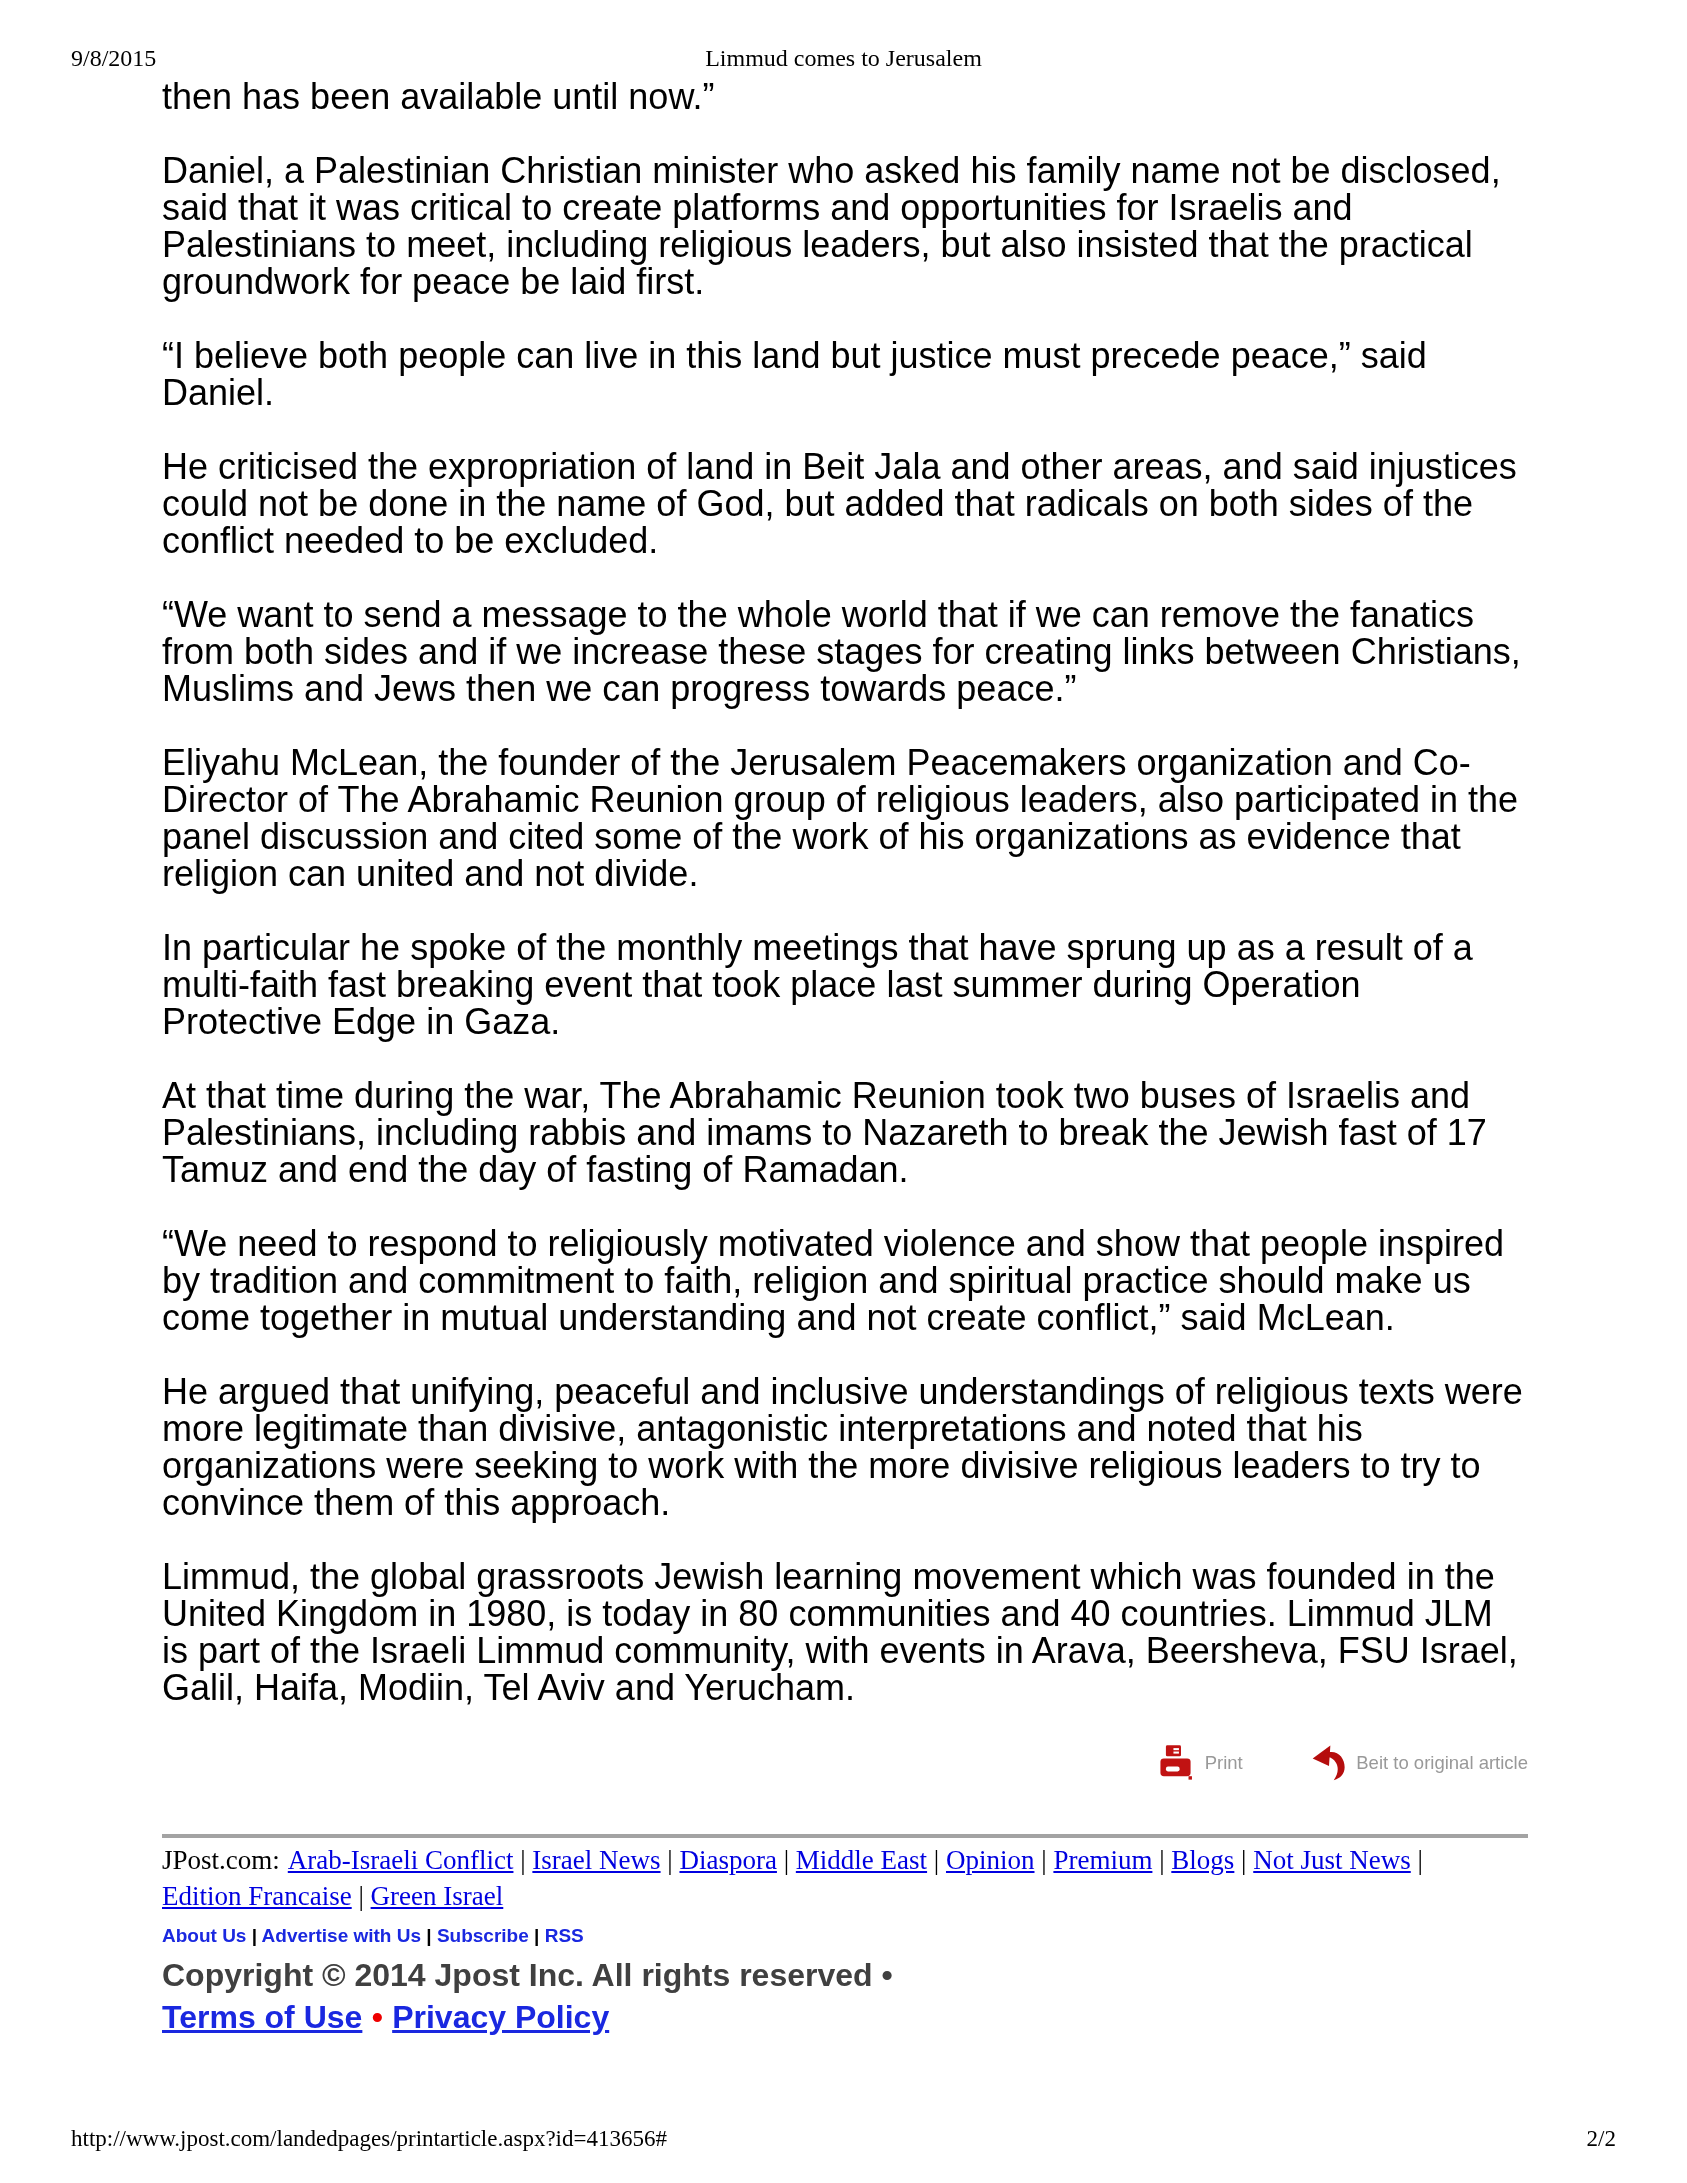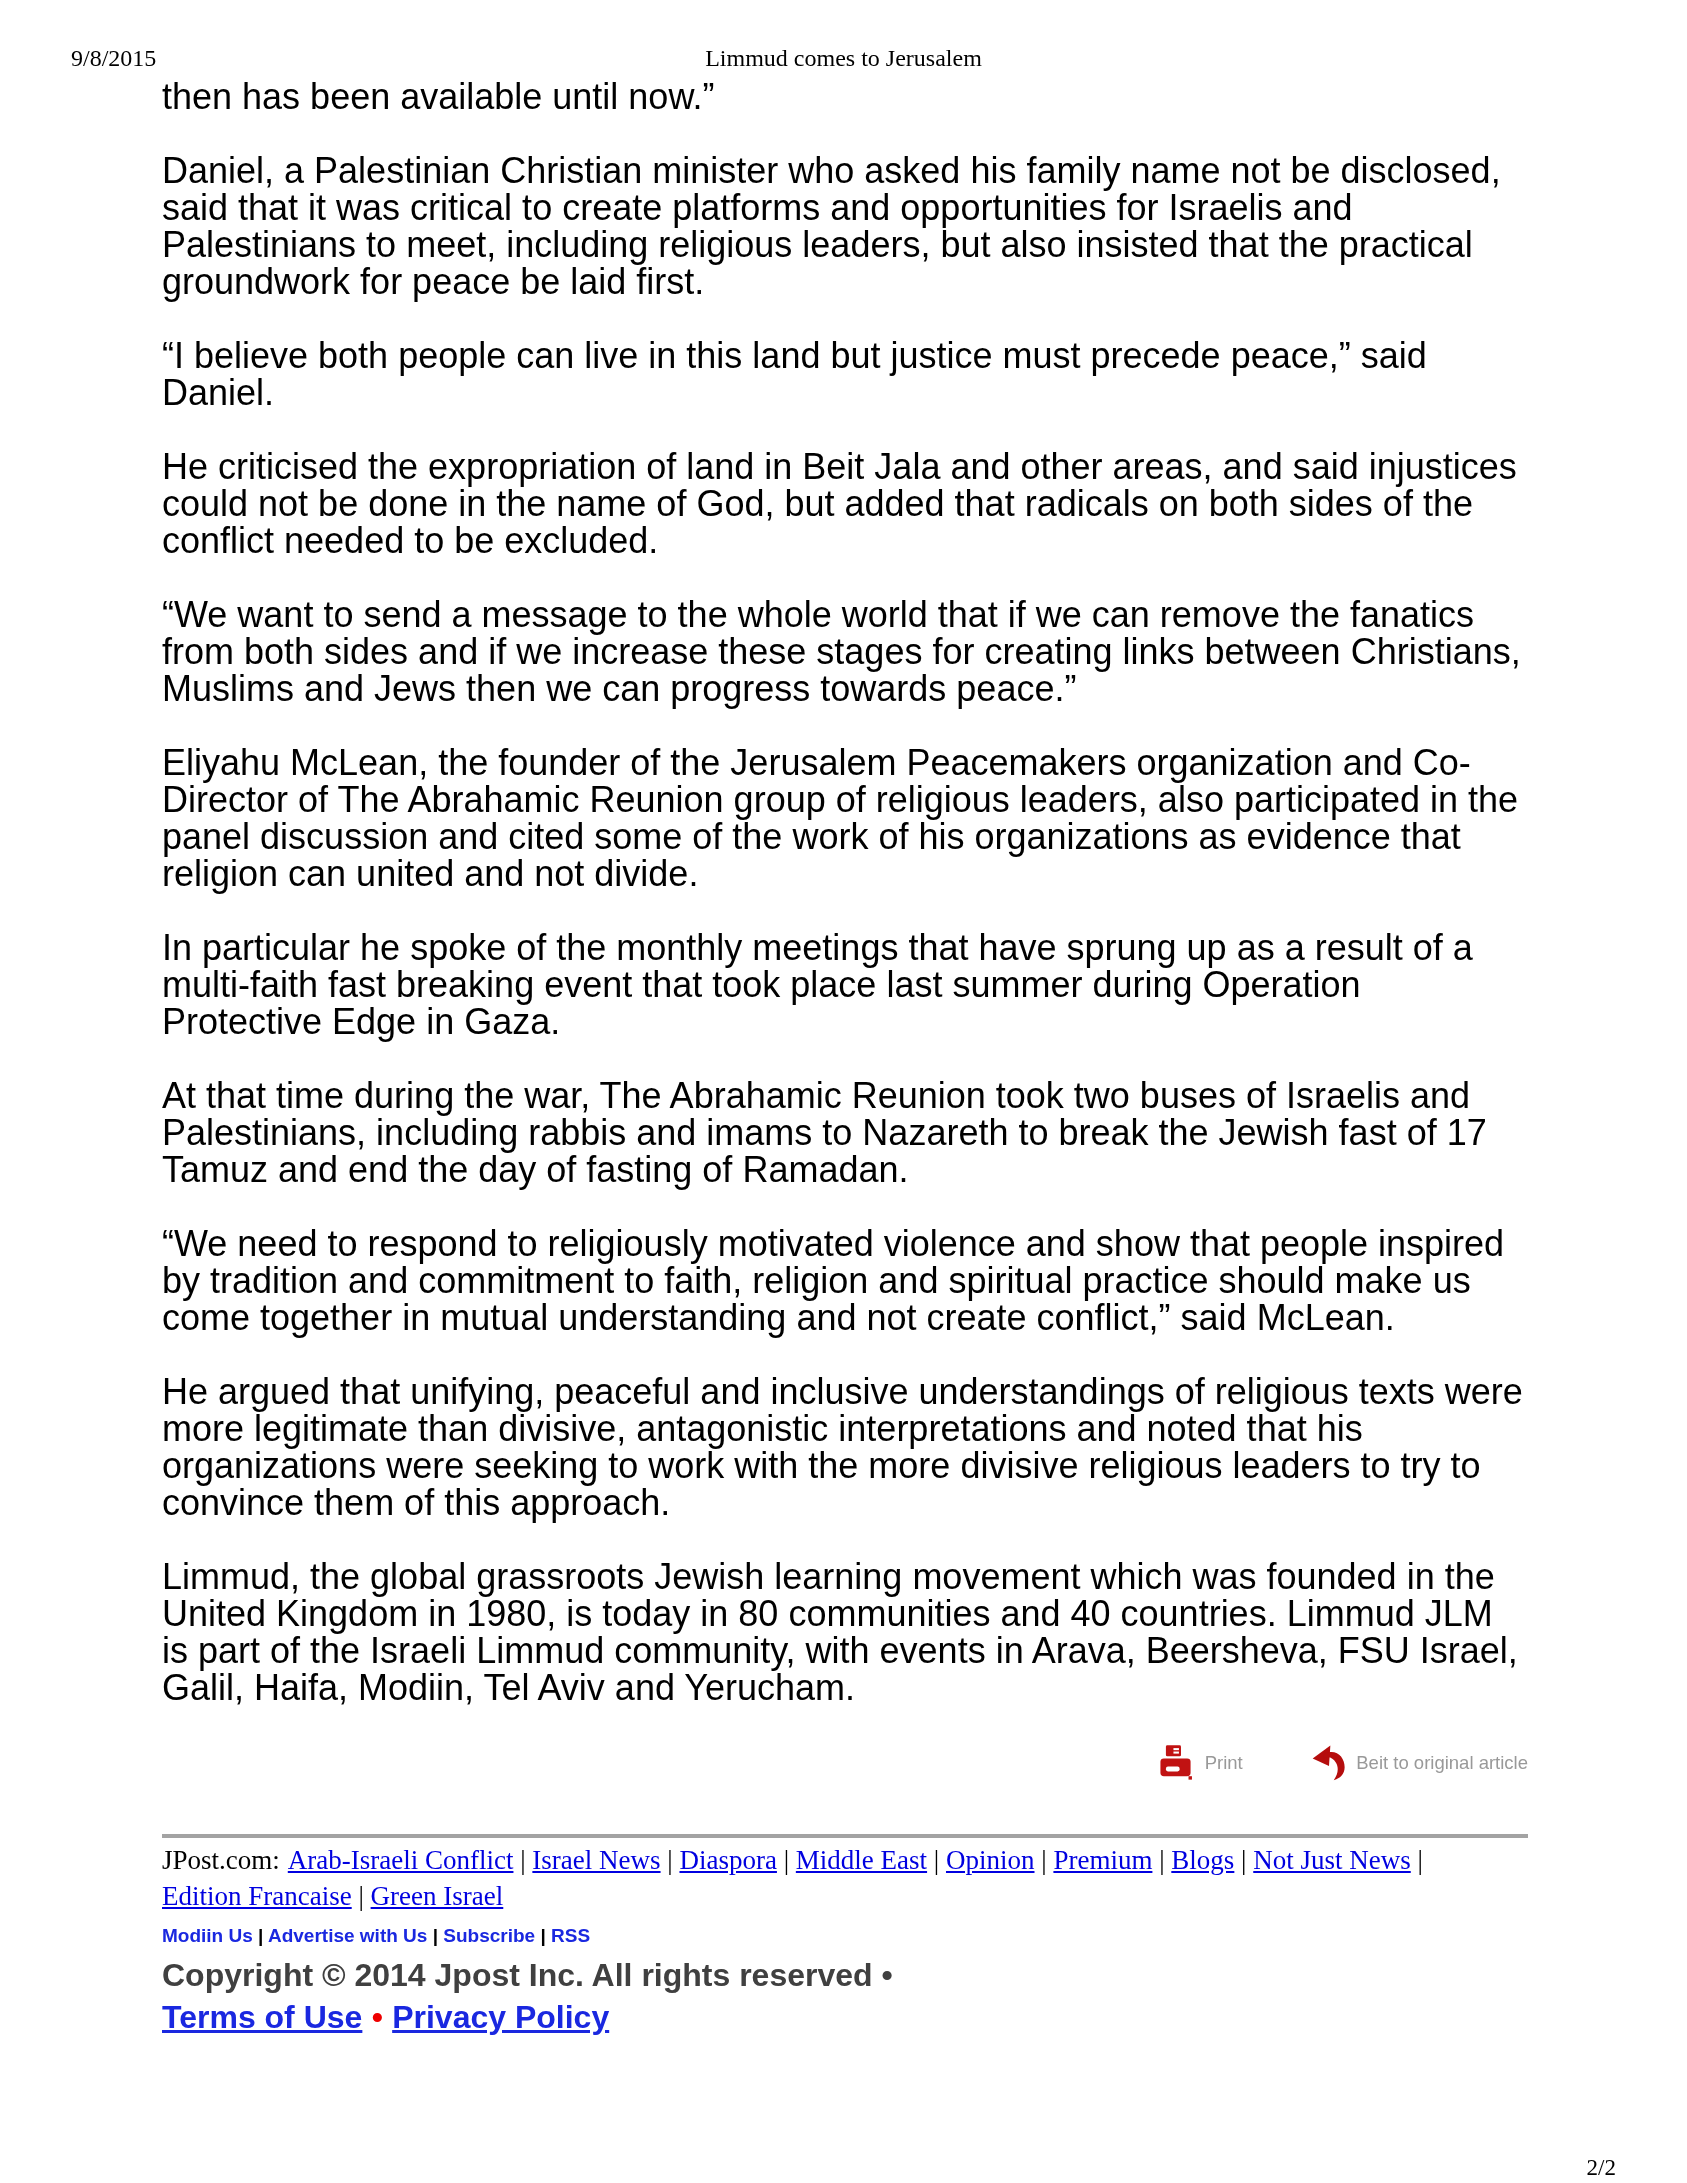--- a/index.html
+++ b/index.html
@@ -100,28 +100,29 @@
     </div>
 
     <div class="rule"></div>
 
     <div class="site-nav">
       <span class="prefix">JPost.com:</span><span><a href="#">Arab-Israeli Conflict</a><span class="sep"> | </span><a href="#">Israel News</a><span class="sep"> | </span><a href="#">Diaspora</a><span class="sep"> | </span><a href="#">Middle East</a><span class="sep"> | </span><a href="#">Opinion</a><span class="sep"> | </span><a href="#">Premium</a><span class="sep"> | </span><a href="#">Blogs</a><span class="sep"> | </span><a href="#">Not Just News</a><span class="sep"> | </span></span>
       <br>
       <span><a href="#">Edition Francaise</a><span class="sep"> | </span><a href="#">Green Israel</a></span>
     </div>
 
-    <div class="utility"><a href="#">Modiin Us</a><span class="sep"> | </span><a href="#">Advertise with Us</a><span class="sep"> | </span><a href="#">Subscribe</a><span class="sep"> | </span><a href="#">RSS</a></div>
+    <div class="utility"><a href="#">About Us</a><span class="sep"> | </span><a href="#">Advertise with Us</a><span class="sep"> | </span><a href="#">Subscribe</a><span class="sep"> | </span><a href="#">RSS</a></div>
 
     <div class="copyright">Copyright © 2014 Jpost Inc. All rights reserved •</div>
 
     <div class="terms">
       <a href="#">Terms of Use</a><span class="bullet">•</span><a href="#">Privacy Policy</a>
     </div>
 
   </div>
 
   <div class="print-footer">
+    <span class="pf-url">http://www.jpost.com/landedpages/printarticle.aspx?id=413656#</span>
     <span class="pf-page">2/2</span>
   </div>
 
 </div>
 
 
 </body></html>

